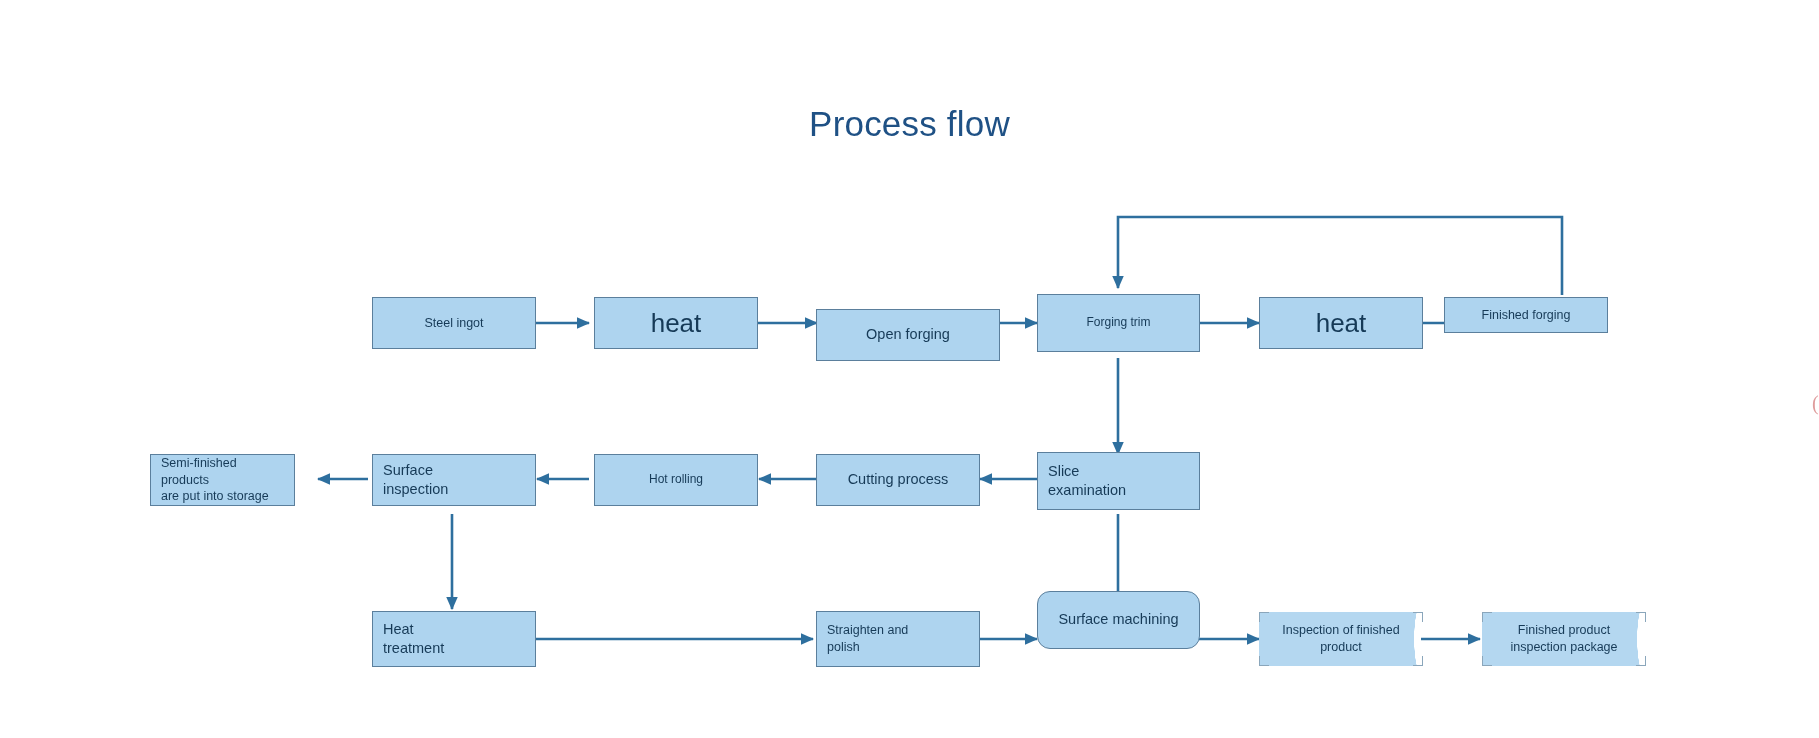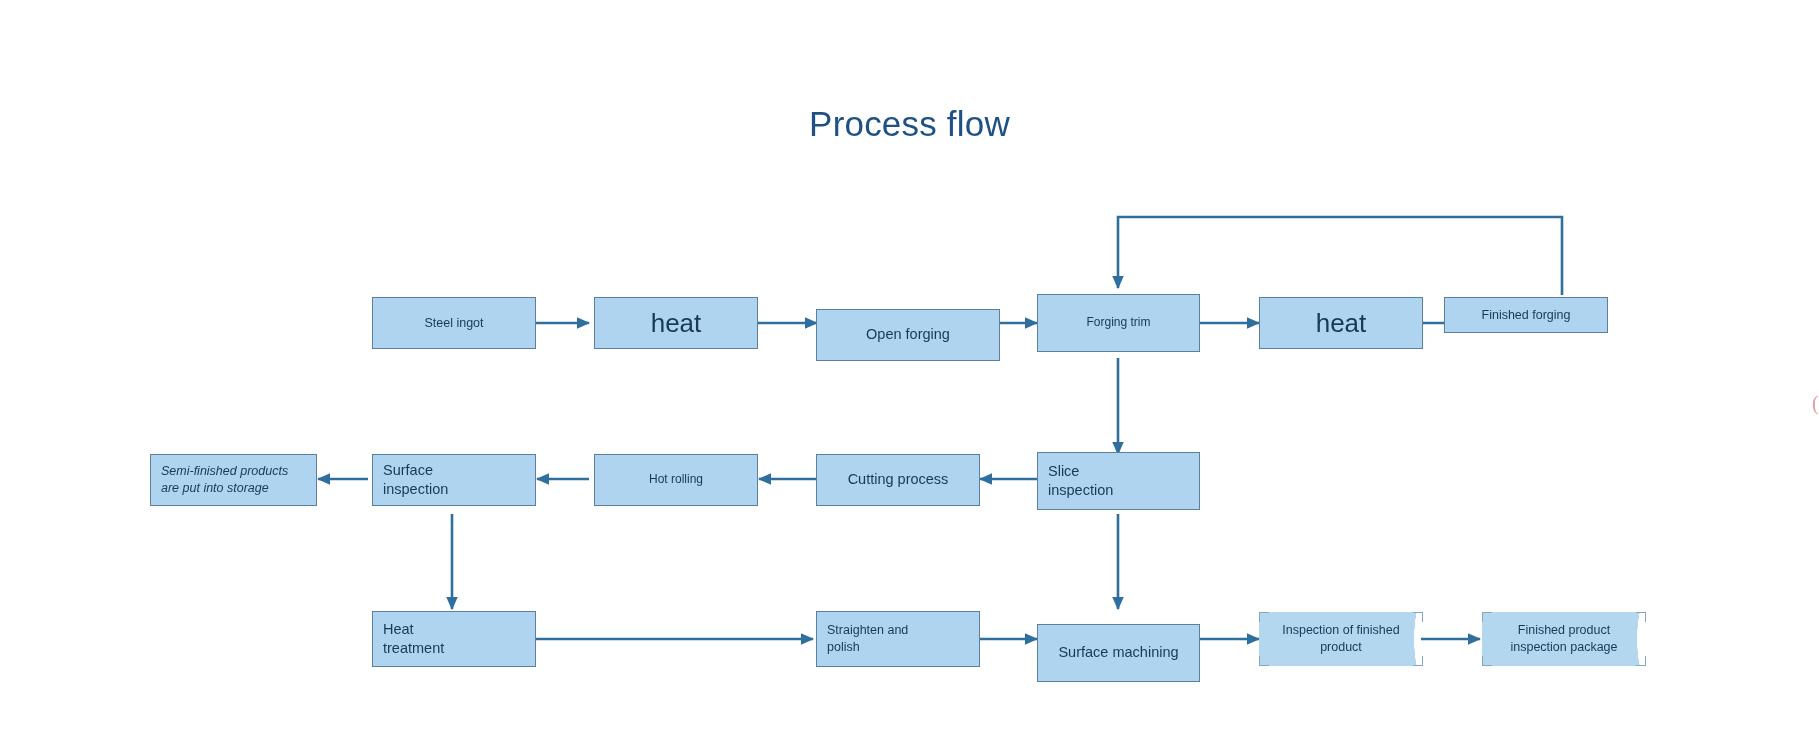--- a/index.html
+++ b/index.html
@@ -180,54 +180,54 @@
   </div>
 
   <div class="node sz-lg al-center" style="left:1259px; top:261px; width:164px; height:52px;">
     <span class="label">heat</span>
   </div>
 
   <div class="node sz-xs al-center" style="left:1444px; top:261px; width:164px; height:36px;">
     <span class="label">Finished forging</span>
   </div>
 
-  <div class="node sz-xs al-left" style="left:150px; top:418px; width:167px; height:52px;font-style:italic;">
+  <div class="node sz-xs al-left" style="left:150px; top:418px; width:145px; height:52px;">
     <span class="label">Semi-finished products
 are put into storage</span>
   </div>
 
   <div class="node sz-sm al-left" style="left:372px; top:418px; width:164px; height:52px;">
     <span class="label">Surface
 inspection</span>
   </div>
 
   <div class="node sz-md al-center" style="left:594px; top:418px; width:164px; height:52px;">
     <span class="label">Hot rolling</span>
   </div>
 
   <div class="node sz-sm al-center" style="left:816px; top:418px; width:164px; height:52px;">
     <span class="label">Cutting process</span>
   </div>
 
   <div class="node sz-sm al-left" style="left:1037px; top:416px; width:163px; height:58px;">
     <span class="label">Slice
-inspection</span>
+examination</span>
   </div>
 
   <div class="node sz-sm al-left" style="left:372px; top:575px; width:164px; height:56px;">
     <span class="label">Heat
 treatment</span>
   </div>
 
   <div class="node sz-xs al-left" style="left:816px; top:575px; width:164px; height:56px;">
     <span class="label">Straighten and
 polish</span>
   </div>
 
-  <div class="node sz-sm al-center" style="left:1037px; top:588px; width:163px; height:58px;">
+  <div class="node sz-sm al-center" style="left:1037px; top:555px; width:163px; height:58px;border-radius:13px;">
     <span class="label">Surface machining</span>
   </div>
 
   <div class="node doc sz-xs al-left" style="left:1259px; top:576px; width:164px; height:54px;">
     <span class="docfill"></span>
     <span class="corner c-tl"></span>
     <span class="corner c-tr"></span>
     <span class="corner c-bl"></span>
     <span class="corner c-br"></span>
     <span class="label">Inspection of finished

